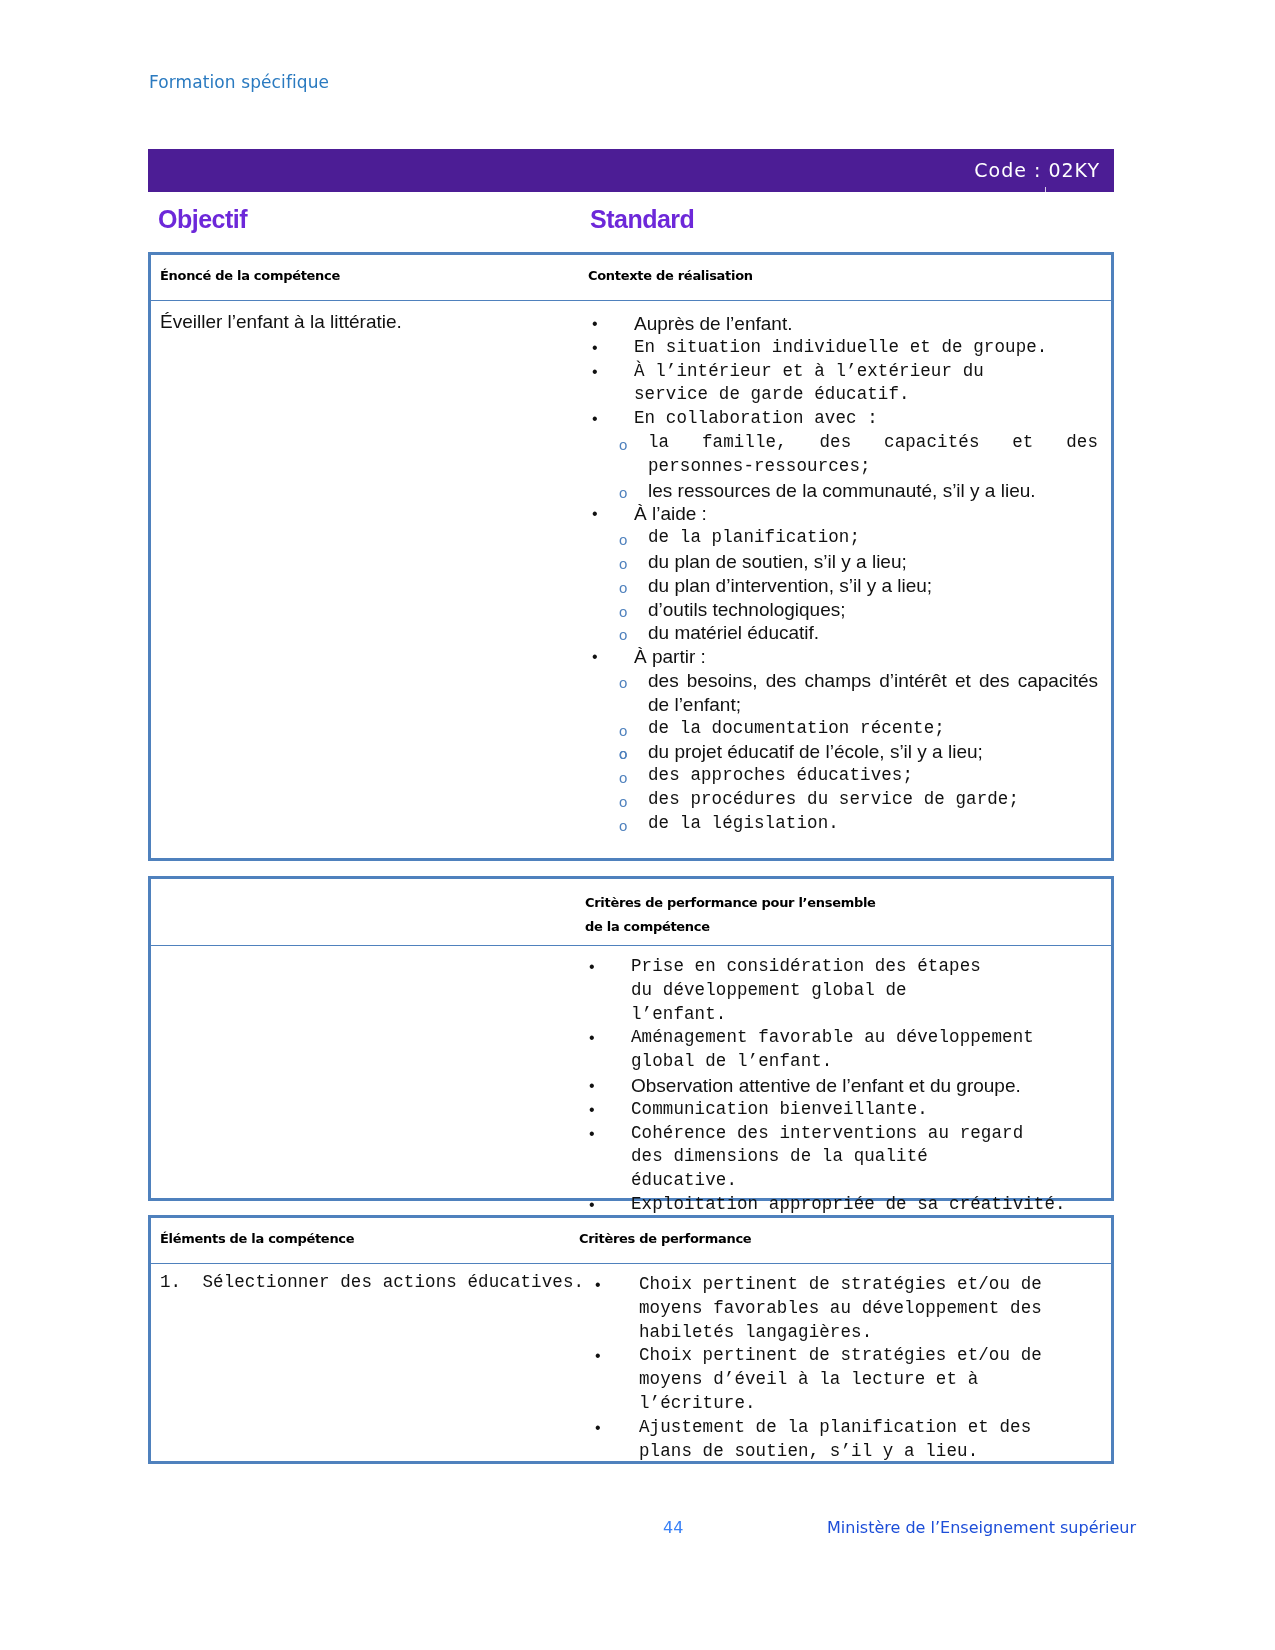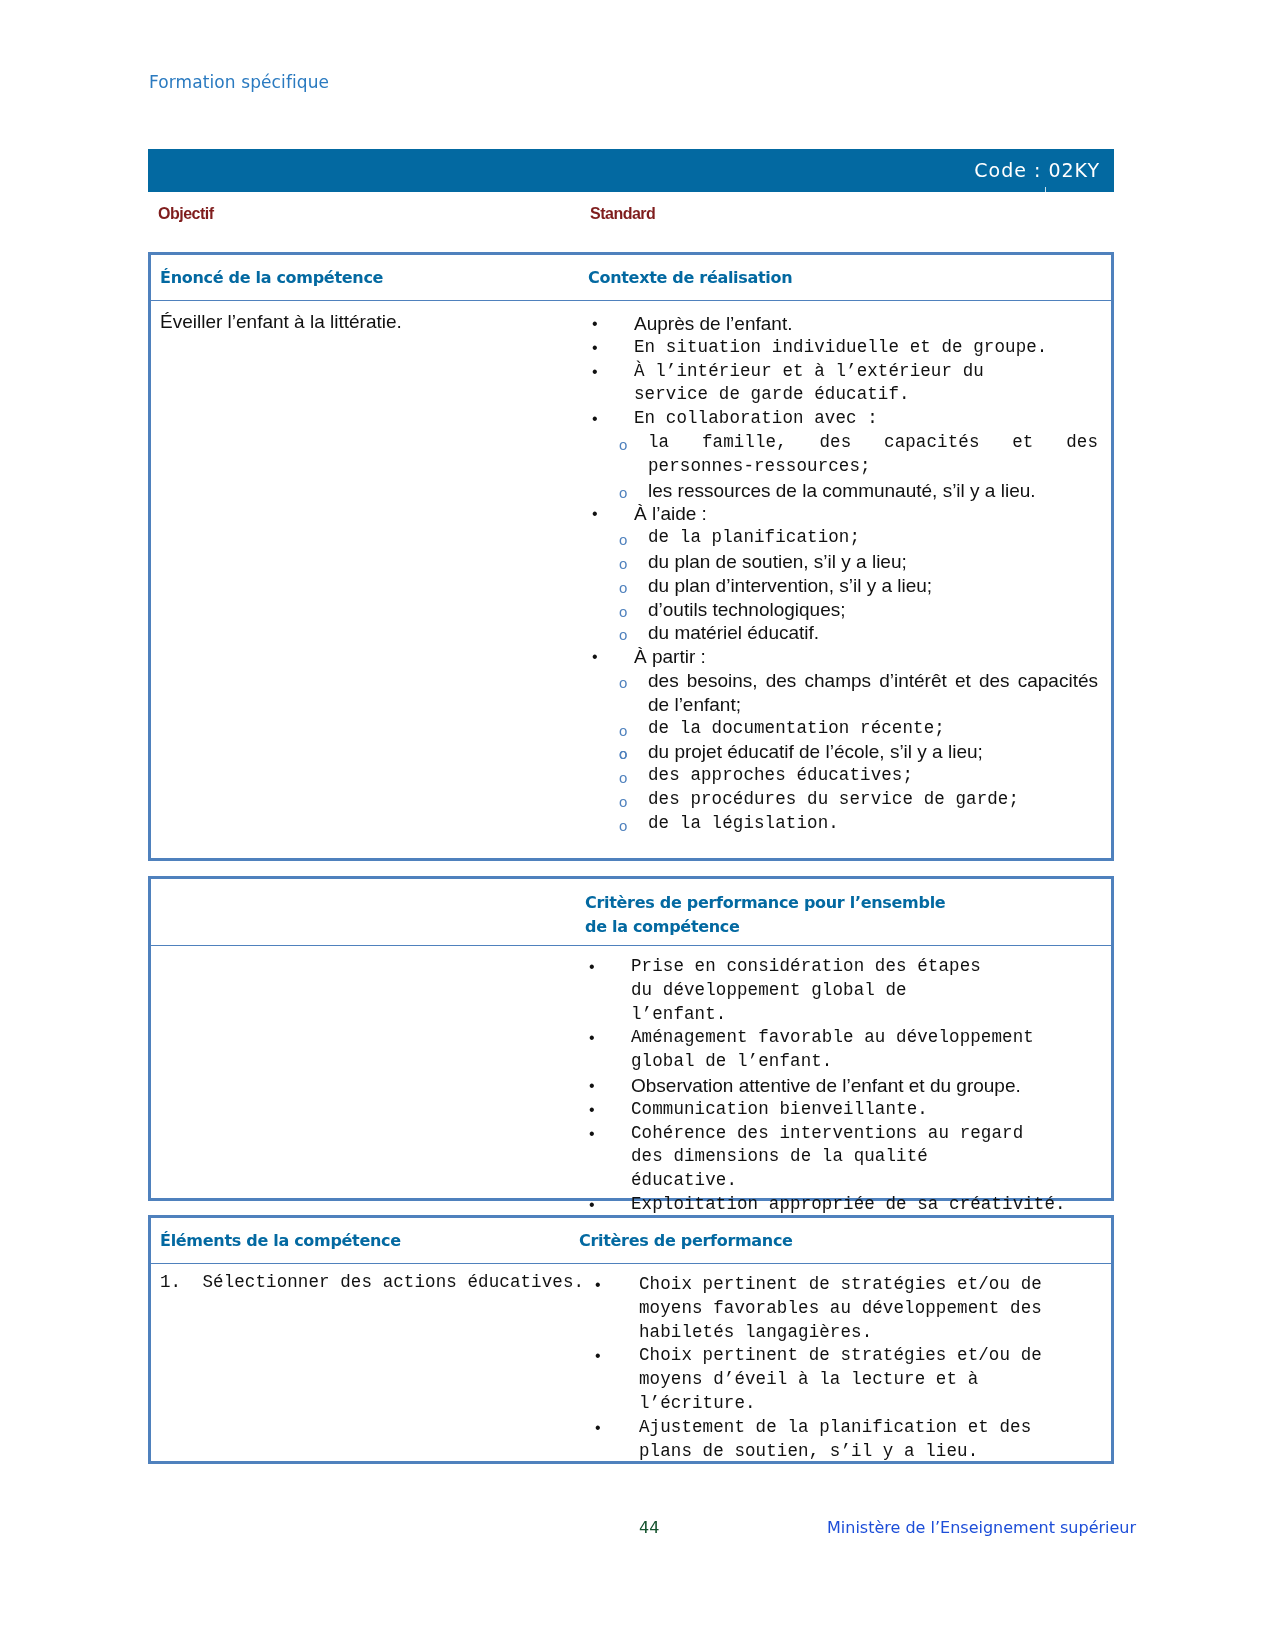--- a/index.html
+++ b/index.html
@@ -1,31 +1,31 @@
 <!DOCTYPE html>
 <html><head>
   <meta charset="utf-8">
   <style>
     * { box-sizing: border-box; margin: 0; padding: 0; }
     html, body { width: 1275px; height: 1650px; background: #ffffff; }
     body { position: relative; font-family: "Liberation Sans", sans-serif; color: #111; overflow: hidden; }
 
     .running-head { position: absolute; left: 149px; top: 72px; font-family: "DejaVu Sans", sans-serif; font-size: 17px; color: #2a7ac0; letter-spacing: 0.1px; }
 
-    .code-bar { position: absolute; left: 148px; top: 149px; width: 966px; height: 43px; background: #0369a1; }
+    .code-bar { position: absolute; left: 148px; top: 149px; width: 966px; height: 43px; background: #4c1d95; }
     .code-bar .code-text { position: absolute; right: 14px; top: 10px; font-family: "DejaVu Sans", sans-serif; font-size: 19px; color: #ffffff; letter-spacing: 1px; }
     .code-bar .code-sep { position: absolute; right: 68px; bottom: 0px; width: 1px; height: 5px; background: #ffffff; opacity: 0.8; }
 
-    .section-head { position: absolute; top: 205px; font-family: "Liberation Sans", sans-serif; font-weight: bold; font-size: 16px; color: #7f1d1d; letter-spacing: -0.5px; }
+    .section-head { position: absolute; top: 205px; font-family: "Liberation Sans", sans-serif; font-weight: bold; font-size: 25px; color: #6d28d9; letter-spacing: -0.5px; }
     .sh-objectif { left: 158px; }
     .sh-standard { left: 590px; }
 
     .tbl { position: absolute; left: 148px; width: 966px; border: 3px solid #4f81bd; background: #fff; }
     .tbl .thead { position: relative; border-bottom: 1px solid #4f81bd; }
-    .th { font-family: "DejaVu Sans", sans-serif; font-weight: bold; font-size: 16px; color: #0369a1; letter-spacing: -0.3px; }
+    .th { font-family: "DejaVu Sans", sans-serif; font-weight: bold; font-size: 13px; color: #000000; letter-spacing: -0.3px; }
 
     .t1 { top: 252px; height: 609px; }
     .t1 .thead { height: 46px; }
     .t1 .thead .th { position: absolute; top: 13px; }
     .t1 .thead .th.left { left: 9px; }
     .t1 .thead .th.right { left: 437px; }
 
     .cell-text { font-family: "Liberation Sans", sans-serif; font-size: 19px; color: #111; line-height: 24px; }
     .t1 .left-body { position: absolute; left: 9px; top: 55px; }
 
@@ -57,21 +57,21 @@
     .t3 .thead { height: 46px; }
     .t3 .thead .th { position: absolute; top: 13px; }
     .t3 .thead .th.left { left: 9px; text-align: center; }
     .t3 .thead .th.right { left: 428px; }
     .t3 .left-body { position: absolute; left: 9px; top: 54px; }
     .t3 ul.blist { left: 440px; top: 55px; width: 512px; }
     .t3 ul.blist > li { padding-left: 48px; }
     .t3 ul.blist > li .bullet { left: 4px; }
 
     .footer { position: absolute; top: 1518px; font-family: "DejaVu Sans", sans-serif; font-size: 16px; }
-    .footer.page { left: 639px; color: #14532d; }
+    .footer.page { left: 663px; color: #3b82f6; }
     .footer.ministry { left: 815px; color: #1d4ed8; margin-left: 12px; }
   </style>
 </head>
 <body>
 
 <div class="running-head">Formation spécifique</div>
 
 <div class="code-bar">
   <span class="code-text">Code :  02KY</span>
   <span class="code-sep"></span>

